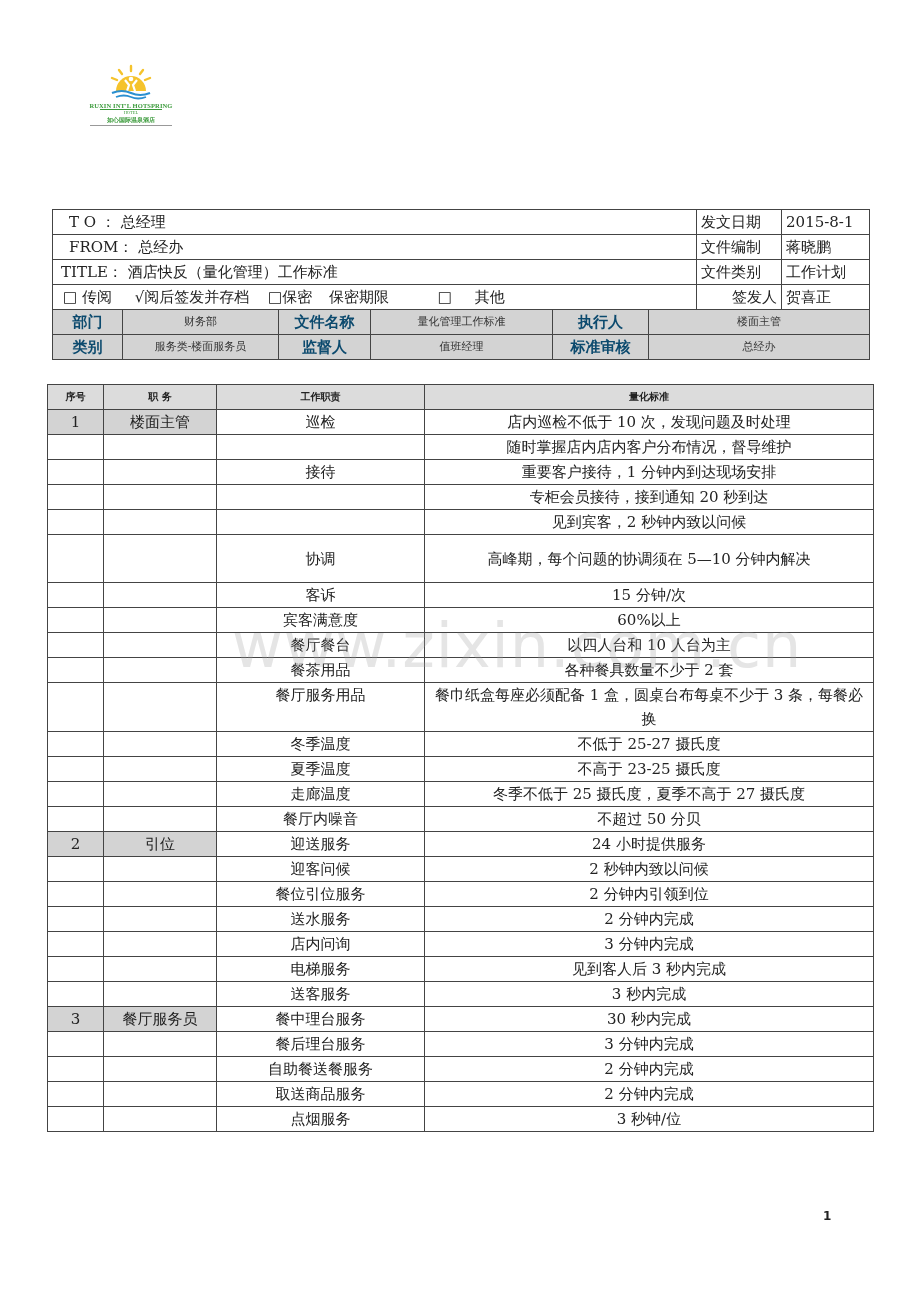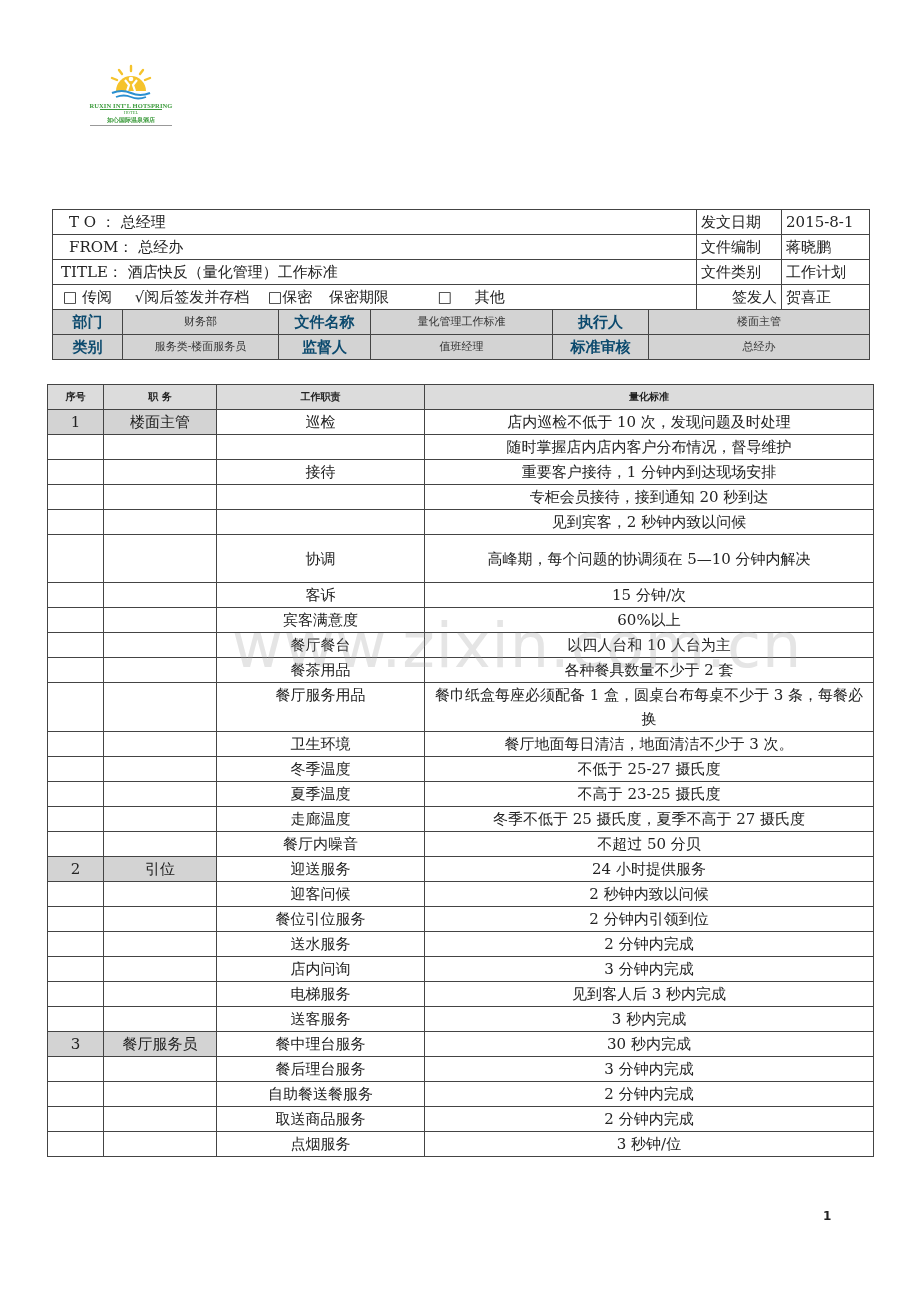--- a/index.html
+++ b/index.html
@@ -198,26 +198,20 @@
       </tr>
       <tr style="height: 48px;">
         <td></td>
         <td></td>
         <td style="vertical-align: top;">餐厅服务用品</td>
         <td class="wrap" style="padding: 0px 8px; margin-top: 8px;">餐巾纸盒每座必须配备 1 盒，圆桌台布每桌不少于 3 条，每餐必换</td>
       </tr>
       <tr>
         <td></td>
         <td></td>
-        <td>卫生环境</td>
-        <td>餐厅地面每日清洁，地面清洁不少于 3 次。</td>
-      </tr>
-      <tr>
-        <td></td>
-        <td></td>
         <td>冬季温度</td>
         <td>不低于 25-27 摄氏度</td>
       </tr>
       <tr>
         <td></td>
         <td></td>
         <td>夏季温度</td>
         <td>不高于 23-25 摄氏度</td>
       </tr>
       <tr>

